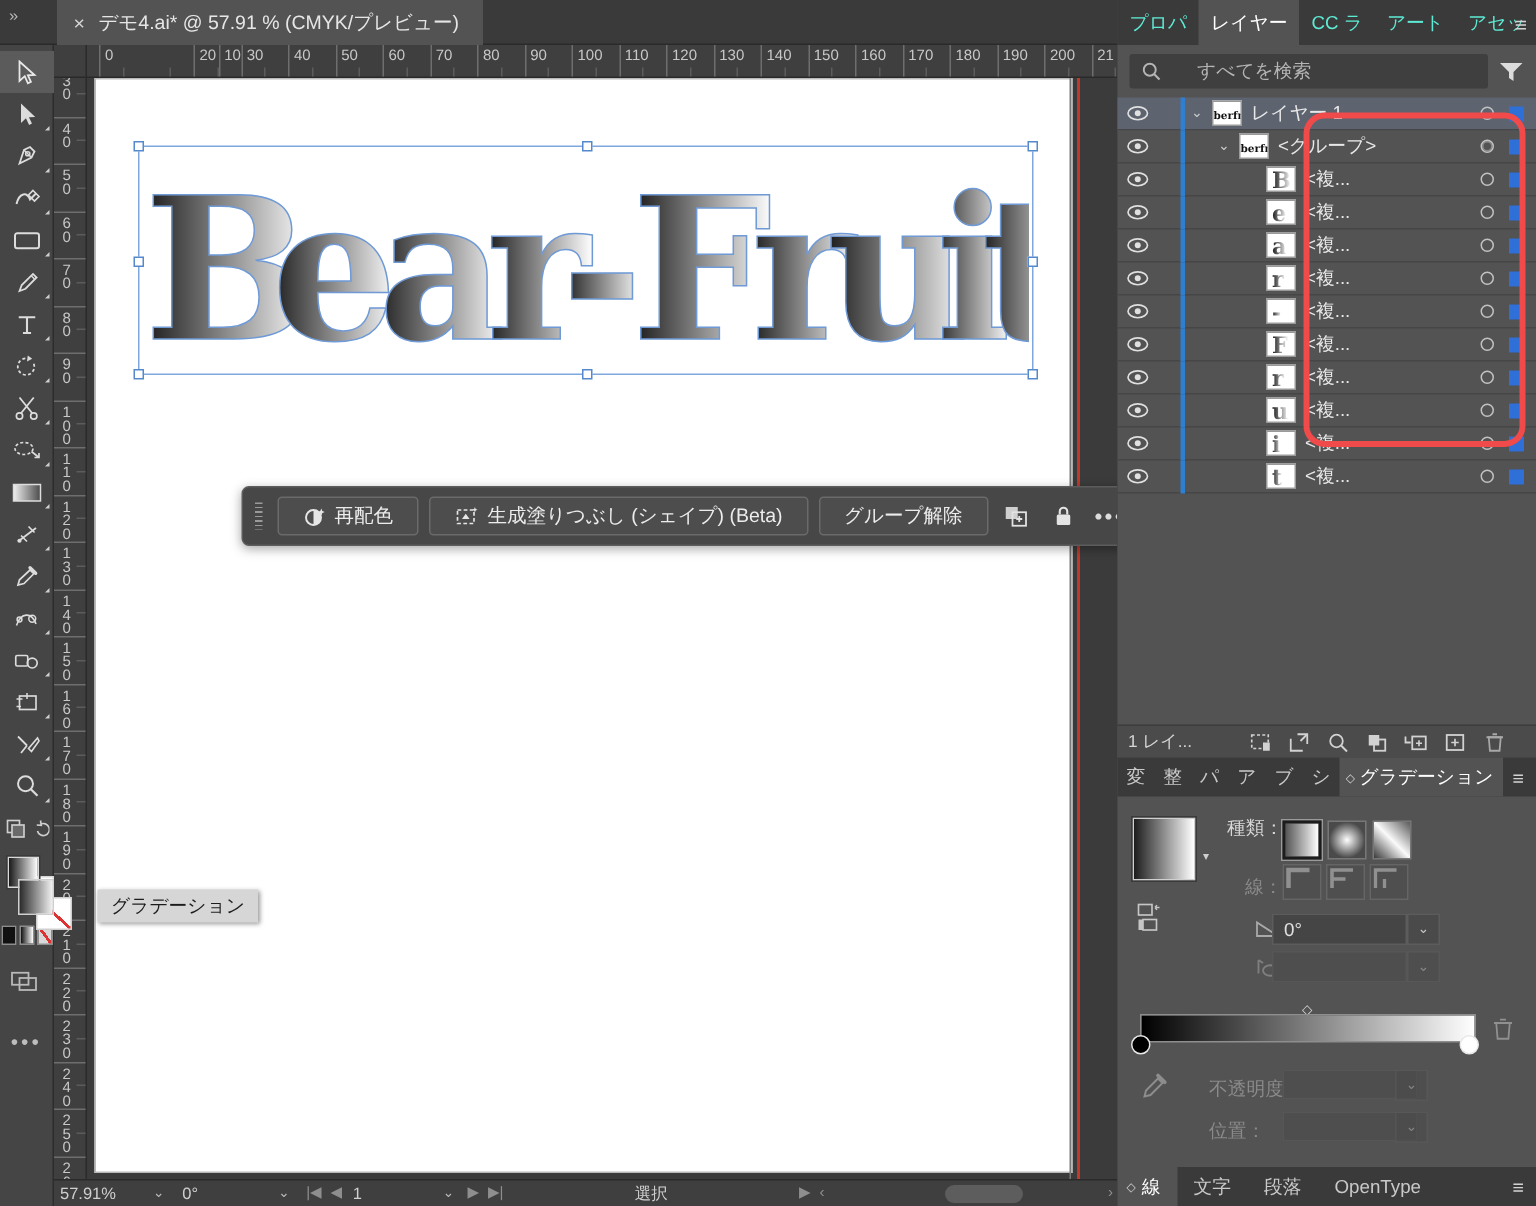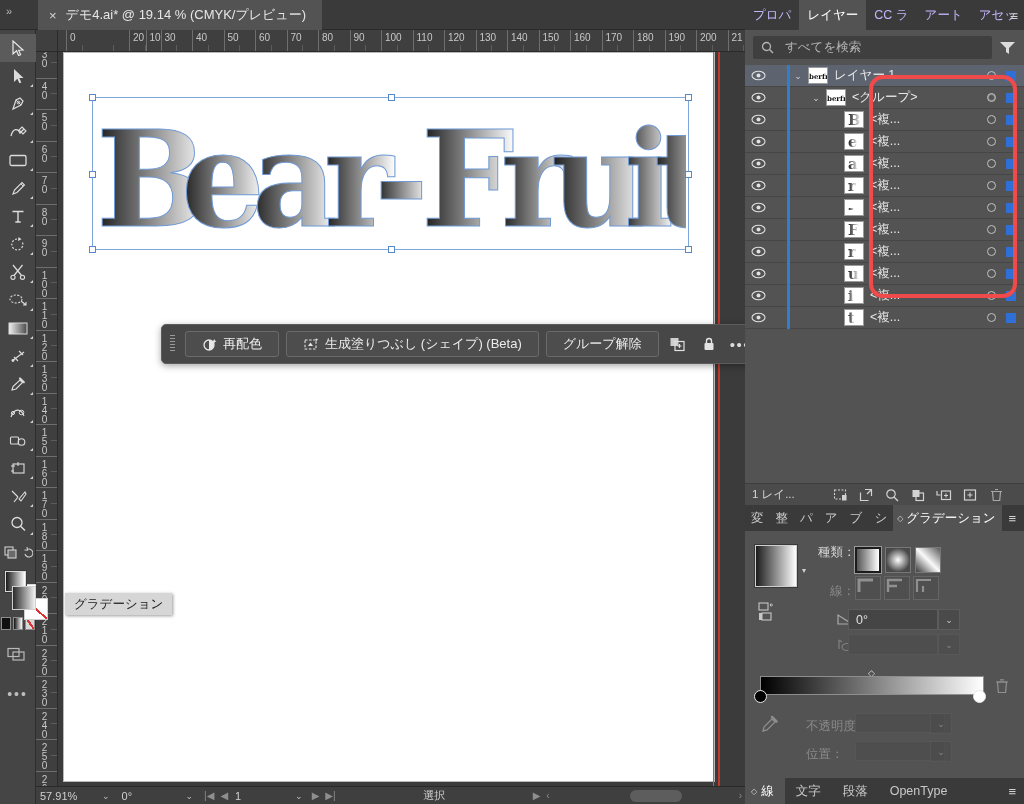--- a/index.html
+++ b/index.html
@@ -165,30 +165,30 @@
   .rightpanel {
     position: absolute; left: 745px; top: 0; width: 279px; height: 804px;
     background: #4b4b4b;
   }
   .panel-tabs {
     display: flex; align-items: flex-end; height: 30px; background: #3a3a3a;
     position: relative;
   }
   .ptab {
     height: 30px; display: flex; align-items: center; padding: 0 8px;
-    color: #c4b5fd; font-size: 12.5px; white-space: nowrap;
+    color: #5eead4; font-size: 12.5px; white-space: nowrap;
   }
   .ptab.active { background: #535353; color: #ffffff; }
   .ptab-menu { position: absolute; right: 6px; top: 8px; color: #d2d2d2; font-size: 14px; }
 
   .layers-body { background: #535353; height: 475px; position: relative; }
   .search-row { display: flex; align-items: center; padding: 6px 8px 6px 8px; gap: 7px; }
   .search-box {
     flex: 1; height: 23px; background: #3f3f3f; border-radius: 2px;
-    display: flex; align-items: center; gap: 11px; padding: 0 8px;
+    display: flex; align-items: center; gap: 24px; padding: 0 8px;
     color: #b5b5b5; font-size: 12.5px;
   }
   .filter-ico { color: #dcdcdc; }
 
   .layer-row {
     display: flex; align-items: center; height: 22px;
     border-bottom: 1px solid #464646; font-size: 12.5px; color: #e3e3e3;
     position: relative;
   }
   .layer-row.selected { background: #5d6470; }
@@ -307,21 +307,21 @@
 </style>
 </head>
 <body>
 
 <div id="app">
 
   <div class="titlebar">
     <div class="chev">»</div>
     <div class="tab">
       <span class="x">×</span>
-      <span>デモ4.ai* @ 19.14 % (CMYK/プレビュー)</span>
+      <span>デモ4.ai* @ 57.91 % (CMYK/プレビュー)</span>
     </div>
   </div>
 
   <div class="toolbar">
     <div class="tool active">
       <svg width="15" height="17" viewBox="0 0 15 17">
           <path d="M2 1 L2 14 L5.5 10.8 L7.6 15.5 L9.6 14.6 L7.6 10.2 L12 10 Z" fill="none" stroke="#e8e8e8" stroke-width="1.2"></path>
         </svg>
     </div>
     <div class="tool">

